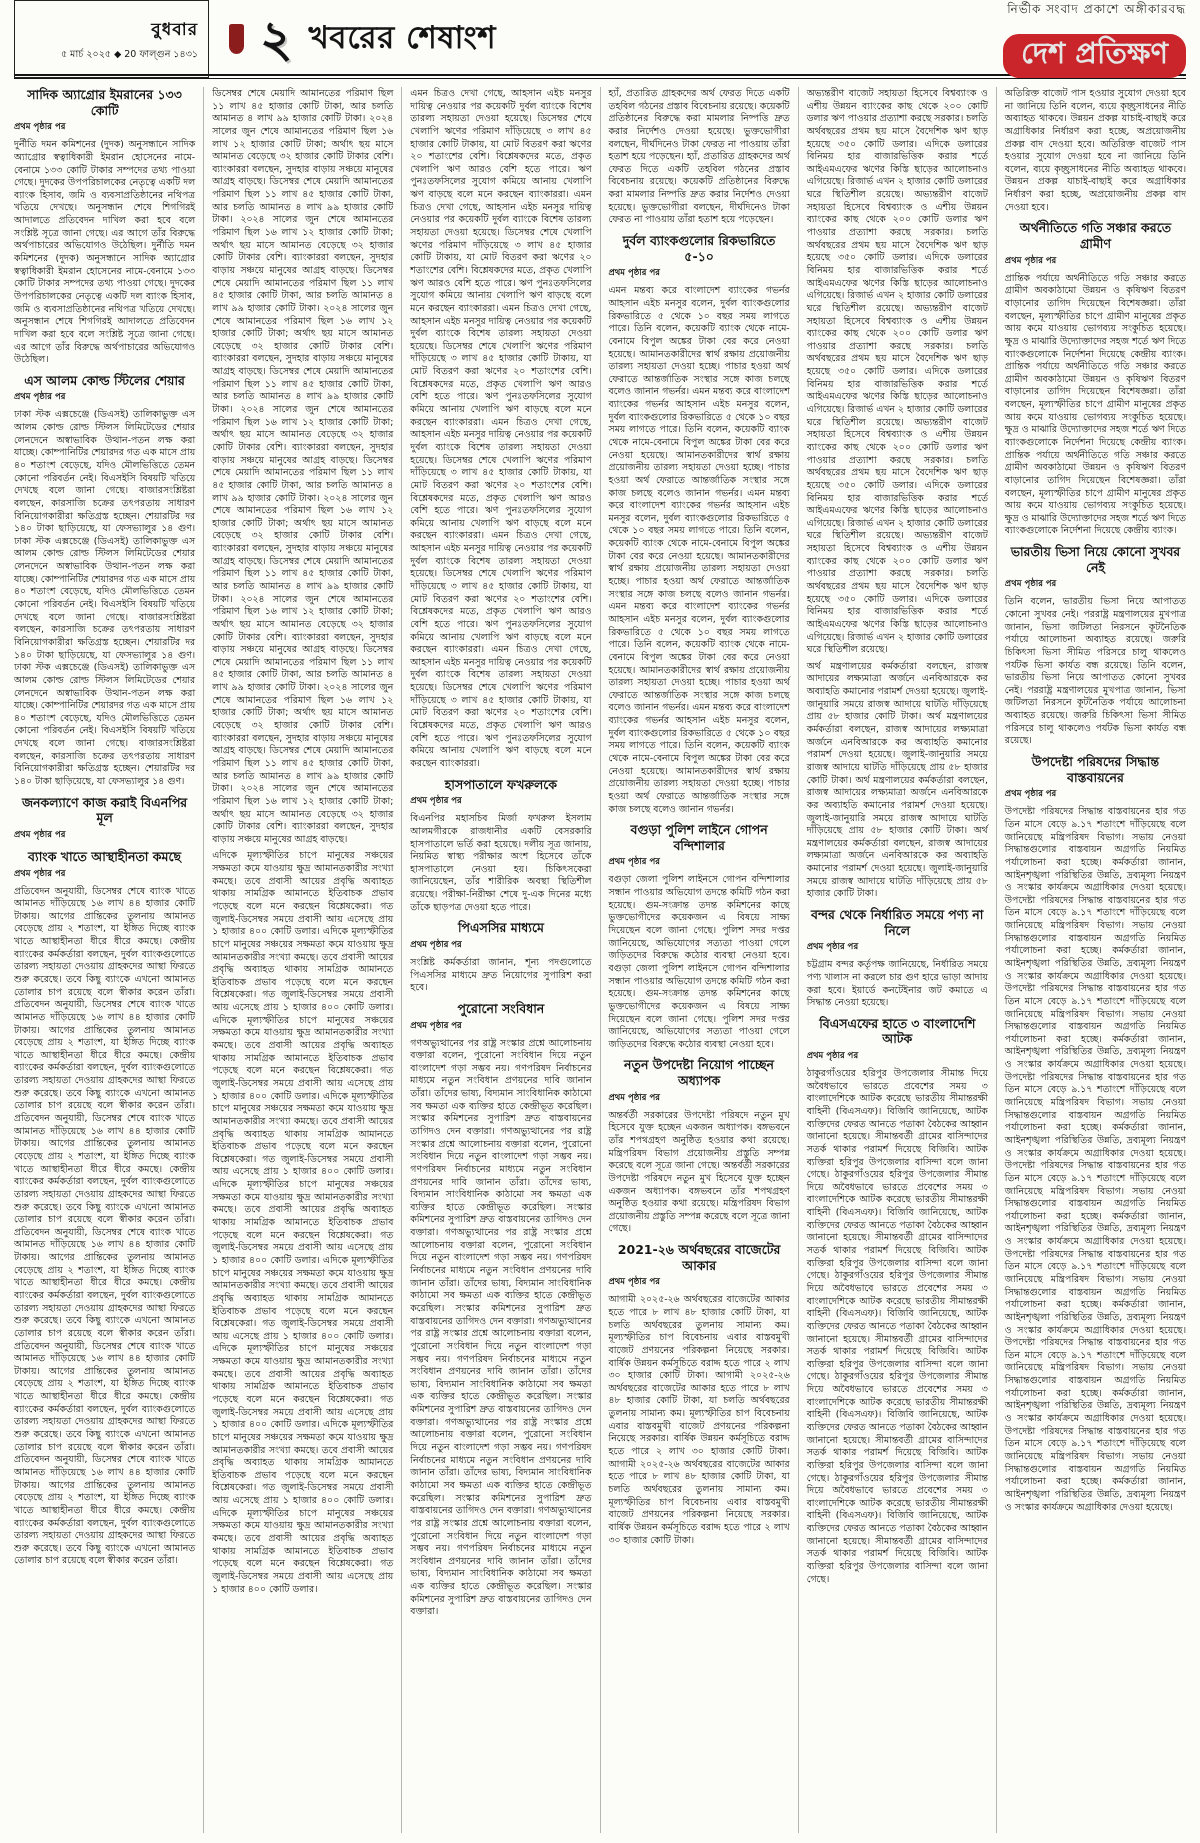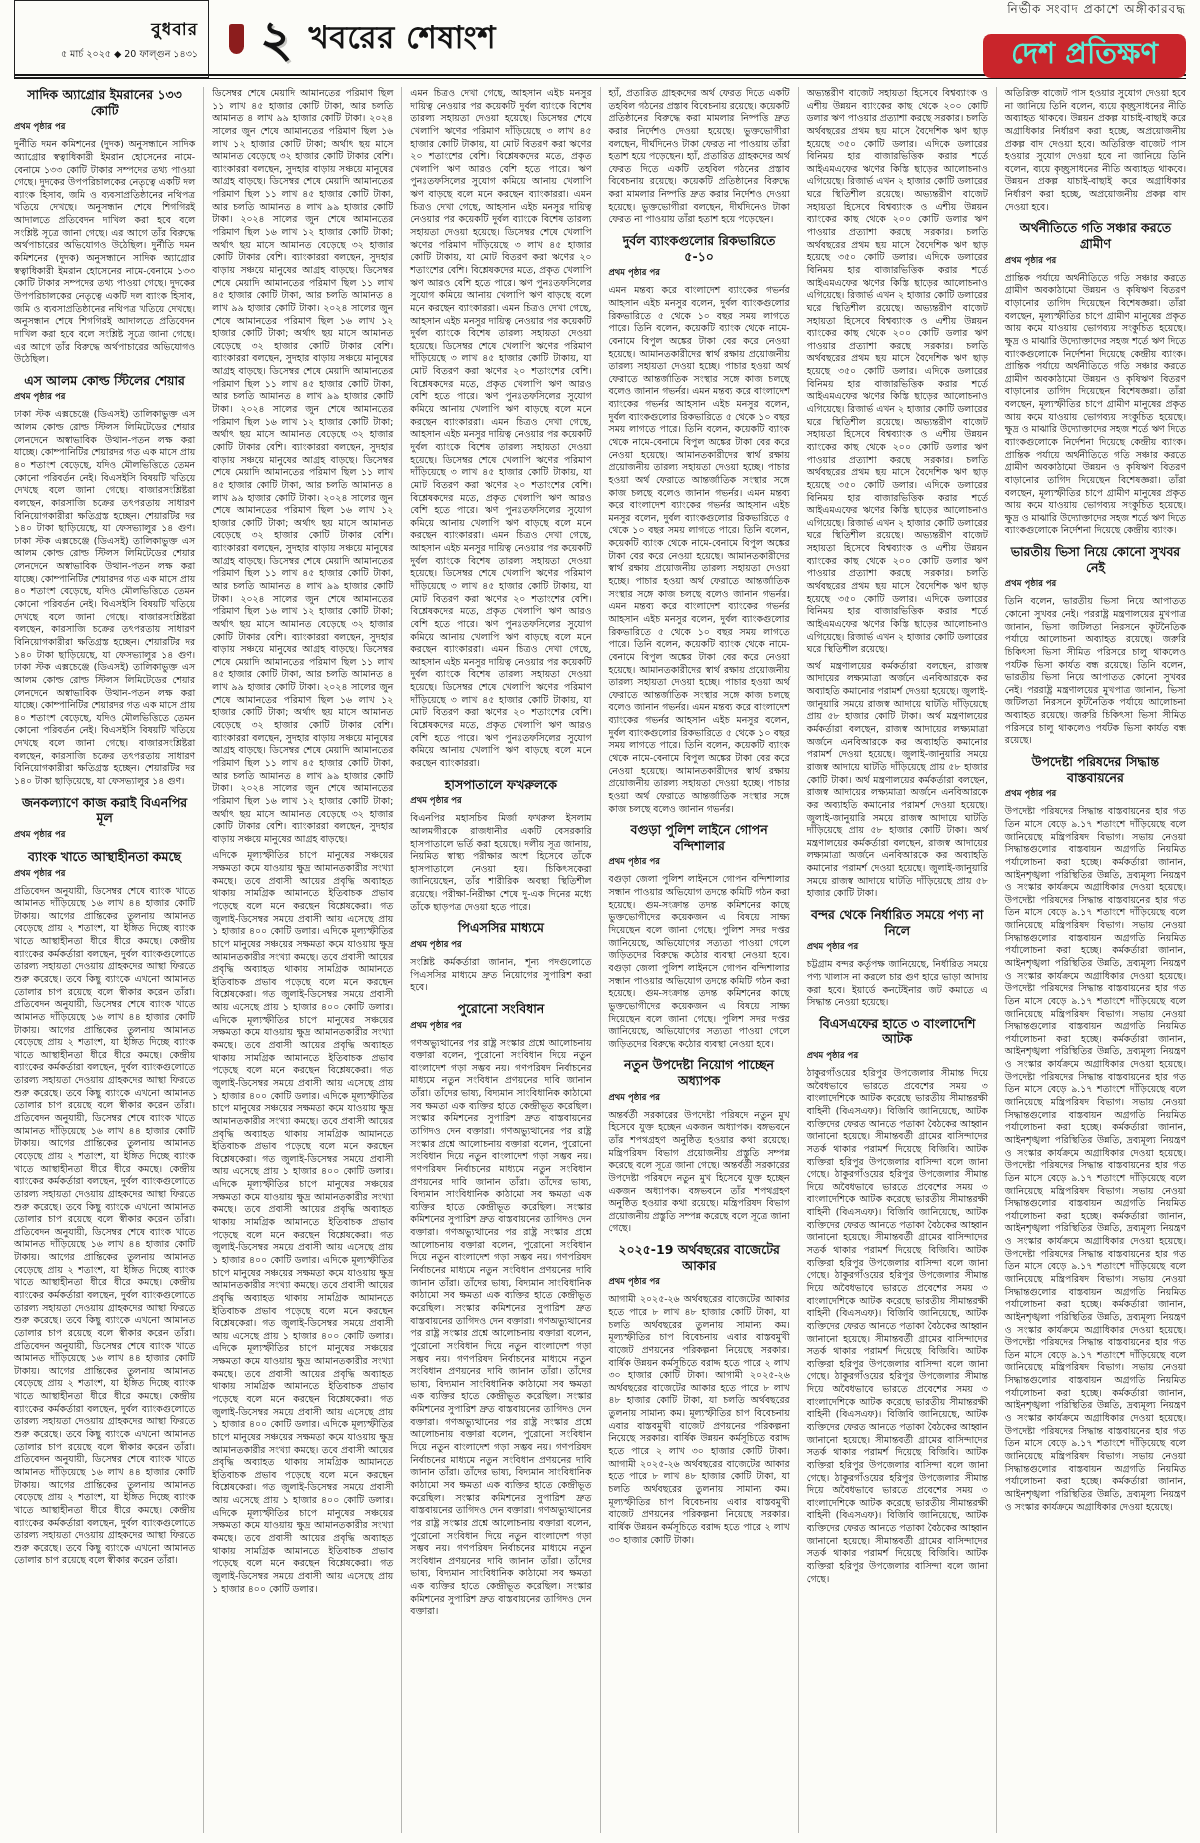--- a/index.html
+++ b/index.html
@@ -9,22 +9,22 @@
         padding:10px 14px 8px;overflow:hidden;position:relative;}
   .header{display:flex;align-items:center;height:58px;gap:12px;}
   .date-box{border:1.5px solid #222;text-align:right;padding:15px 10px;min-width:195px;}
   .weekday{font-size:17px;font-weight:bold;letter-spacing:1px;}
   .date-line{font-size:9.5px;margin-top:3px;}
   .mini-logo{width:15px;height:30px;background:#8c1d1d;border-radius:3px 3px 8px 8px;margin-left:8px;}
   .page-num{font-size:50px;font-weight:bold;line-height:1;text-shadow:2px 2px 0 #c8c8c4;padding:0 4px;}
   .section-title{font-size:31px;font-weight:bold;letter-spacing:.5px;}
   .masthead-wrap{margin-left:auto;text-align:right;}
   .tagline{font-size:12px;margin-bottom:14px;color:#333;letter-spacing:1px;}
-  .masthead{display:inline-block;color:#5eead4;font-weight:bold;font-size:29px;
-            padding:3px 28px 7px;border-radius:8px;line-height:1.15;background:#c9252b;}
+  .masthead{display:inline-block;color:#e5e5e5;font-weight:bold;font-size:29px;
+            padding:3px 18px 7px;border-radius:16px;line-height:1.15;background:#c9252b;}
   .header-rule{border-top:2.5px solid #151515;border-bottom:1px solid #151515;height:5px;margin:6px 0 8px;}
   .cols{display:flex;height:1746px;overflow:hidden;}
   .col{flex:1 1 0;overflow:hidden;padding:0 8px;border-left:1px solid #b6b6b2;}
   .col:first-child{padding-left:0;border-left:none;}
   .col:last-child{padding-right:0;}
   .headline{font-size:12.5px;font-weight:bold;text-align:center;line-height:1.25;margin:7px 0 2px;}
   .col > section:first-child .headline{margin-top:0;}
   .contd{font-size:8.5px;text-align:left;font-weight:bold;margin-bottom:4px;}
   .body{font-size:9.3px;line-height:1.36;text-align:justify;margin-bottom:4px;word-break:break-word;}
 </style>
@@ -116,21 +116,21 @@
         <h2 class="headline">বগুড়া পুলিশ লাইনে গোপন বন্দিশালার</h2>
         <div class="contd">প্রথম পৃষ্ঠার পর</div>
         <p class="body">বগুড়া জেলা পুলিশ লাইনসে গোপন বন্দিশালার সন্ধান পাওয়ার অভিযোগ তদন্তে কমিটি গঠন করা হয়েছে। গুম-সংক্রান্ত তদন্ত কমিশনের কাছে ভুক্তভোগীদের কয়েকজন এ বিষয়ে সাক্ষ্য দিয়েছেন বলে জানা গেছে। পুলিশ সদর দপ্তর জানিয়েছে, অভিযোগের সত্যতা পাওয়া গেলে জড়িতদের বিরুদ্ধে কঠোর ব্যবস্থা নেওয়া হবে। বগুড়া জেলা পুলিশ লাইনসে গোপন বন্দিশালার সন্ধান পাওয়ার অভিযোগ তদন্তে কমিটি গঠন করা হয়েছে। গুম-সংক্রান্ত তদন্ত কমিশনের কাছে ভুক্তভোগীদের কয়েকজন এ বিষয়ে সাক্ষ্য দিয়েছেন বলে জানা গেছে। পুলিশ সদর দপ্তর জানিয়েছে, অভিযোগের সত্যতা পাওয়া গেলে জড়িতদের বিরুদ্ধে কঠোর ব্যবস্থা নেওয়া হবে।</p>
       </section>
       <section class="article">
         <h2 class="headline">নতুন উপদেষ্টা নিয়োগ পাচ্ছেন অধ্যাপক</h2>
         <div class="contd">প্রথম পৃষ্ঠার পর</div>
         <p class="body">অন্তর্বর্তী সরকারের উপদেষ্টা পরিষদে নতুন মুখ হিসেবে যুক্ত হচ্ছেন একজন অধ্যাপক। বঙ্গভবনে তাঁর শপথগ্রহণ অনুষ্ঠিত হওয়ার কথা রয়েছে। মন্ত্রিপরিষদ বিভাগ প্রয়োজনীয় প্রস্তুতি সম্পন্ন করেছে বলে সূত্রে জানা গেছে। অন্তর্বর্তী সরকারের উপদেষ্টা পরিষদে নতুন মুখ হিসেবে যুক্ত হচ্ছেন একজন অধ্যাপক। বঙ্গভবনে তাঁর শপথগ্রহণ অনুষ্ঠিত হওয়ার কথা রয়েছে। মন্ত্রিপরিষদ বিভাগ প্রয়োজনীয় প্রস্তুতি সম্পন্ন করেছে বলে সূত্রে জানা গেছে।</p>
       </section>
       <section class="article">
-        <h2 class="headline">২০২৫-19 অর্থবছরের বাজেটের আকার</h2>
+        <h2 class="headline">2021-২৬ অর্থবছরের বাজেটের আকার</h2>
         <div class="contd">প্রথম পৃষ্ঠার পর</div>
         <p class="body">আগামী ২০২৫-২৬ অর্থবছরের বাজেটের আকার হতে পারে ৮ লাখ ৪৮ হাজার কোটি টাকা, যা চলতি অর্থবছরের তুলনায় সামান্য কম। মূল্যস্ফীতির চাপ বিবেচনায় এবার বাস্তবমুখী বাজেট প্রণয়নের পরিকল্পনা নিয়েছে সরকার। বার্ষিক উন্নয়ন কর্মসূচিতে বরাদ্দ হতে পারে ২ লাখ ৩০ হাজার কোটি টাকা। আগামী ২০২৫-২৬ অর্থবছরের বাজেটের আকার হতে পারে ৮ লাখ ৪৮ হাজার কোটি টাকা, যা চলতি অর্থবছরের তুলনায় সামান্য কম। মূল্যস্ফীতির চাপ বিবেচনায় এবার বাস্তবমুখী বাজেট প্রণয়নের পরিকল্পনা নিয়েছে সরকার। বার্ষিক উন্নয়ন কর্মসূচিতে বরাদ্দ হতে পারে ২ লাখ ৩০ হাজার কোটি টাকা। আগামী ২০২৫-২৬ অর্থবছরের বাজেটের আকার হতে পারে ৮ লাখ ৪৮ হাজার কোটি টাকা, যা চলতি অর্থবছরের তুলনায় সামান্য কম। মূল্যস্ফীতির চাপ বিবেচনায় এবার বাস্তবমুখী বাজেট প্রণয়নের পরিকল্পনা নিয়েছে সরকার। বার্ষিক উন্নয়ন কর্মসূচিতে বরাদ্দ হতে পারে ২ লাখ ৩০ হাজার কোটি টাকা।</p>
       </section>
     </div>
 
     <div class="col">
       <section class="article">
         <p class="body">অভ্যন্তরীণ বাজেট সহায়তা হিসেবে বিশ্বব্যাংক ও এশীয় উন্নয়ন ব্যাংকের কাছ থেকে ২০০ কোটি ডলার ঋণ পাওয়ার প্রত্যাশা করছে সরকার। চলতি অর্থবছরের প্রথম ছয় মাসে বৈদেশিক ঋণ ছাড় হয়েছে ৩৫০ কোটি ডলার। এদিকে ডলারের বিনিময় হার বাজারভিত্তিক করার শর্তে আইএমএফের ঋণের কিস্তি ছাড়ের আলোচনাও এগিয়েছে। রিজার্ভ এখন ২ হাজার কোটি ডলারের ঘরে স্থিতিশীল রয়েছে। অভ্যন্তরীণ বাজেট সহায়তা হিসেবে বিশ্বব্যাংক ও এশীয় উন্নয়ন ব্যাংকের কাছ থেকে ২০০ কোটি ডলার ঋণ পাওয়ার প্রত্যাশা করছে সরকার। চলতি অর্থবছরের প্রথম ছয় মাসে বৈদেশিক ঋণ ছাড় হয়েছে ৩৫০ কোটি ডলার। এদিকে ডলারের বিনিময় হার বাজারভিত্তিক করার শর্তে আইএমএফের ঋণের কিস্তি ছাড়ের আলোচনাও এগিয়েছে। রিজার্ভ এখন ২ হাজার কোটি ডলারের ঘরে স্থিতিশীল রয়েছে। অভ্যন্তরীণ বাজেট সহায়তা হিসেবে বিশ্বব্যাংক ও এশীয় উন্নয়ন ব্যাংকের কাছ থেকে ২০০ কোটি ডলার ঋণ পাওয়ার প্রত্যাশা করছে সরকার। চলতি অর্থবছরের প্রথম ছয় মাসে বৈদেশিক ঋণ ছাড় হয়েছে ৩৫০ কোটি ডলার। এদিকে ডলারের বিনিময় হার বাজারভিত্তিক করার শর্তে আইএমএফের ঋণের কিস্তি ছাড়ের আলোচনাও এগিয়েছে। রিজার্ভ এখন ২ হাজার কোটি ডলারের ঘরে স্থিতিশীল রয়েছে। অভ্যন্তরীণ বাজেট সহায়তা হিসেবে বিশ্বব্যাংক ও এশীয় উন্নয়ন ব্যাংকের কাছ থেকে ২০০ কোটি ডলার ঋণ পাওয়ার প্রত্যাশা করছে সরকার। চলতি অর্থবছরের প্রথম ছয় মাসে বৈদেশিক ঋণ ছাড় হয়েছে ৩৫০ কোটি ডলার। এদিকে ডলারের বিনিময় হার বাজারভিত্তিক করার শর্তে আইএমএফের ঋণের কিস্তি ছাড়ের আলোচনাও এগিয়েছে। রিজার্ভ এখন ২ হাজার কোটি ডলারের ঘরে স্থিতিশীল রয়েছে। অভ্যন্তরীণ বাজেট সহায়তা হিসেবে বিশ্বব্যাংক ও এশীয় উন্নয়ন ব্যাংকের কাছ থেকে ২০০ কোটি ডলার ঋণ পাওয়ার প্রত্যাশা করছে সরকার। চলতি অর্থবছরের প্রথম ছয় মাসে বৈদেশিক ঋণ ছাড় হয়েছে ৩৫০ কোটি ডলার। এদিকে ডলারের বিনিময় হার বাজারভিত্তিক করার শর্তে আইএমএফের ঋণের কিস্তি ছাড়ের আলোচনাও এগিয়েছে। রিজার্ভ এখন ২ হাজার কোটি ডলারের ঘরে স্থিতিশীল রয়েছে।</p>
       </section>
       <section class="article">

